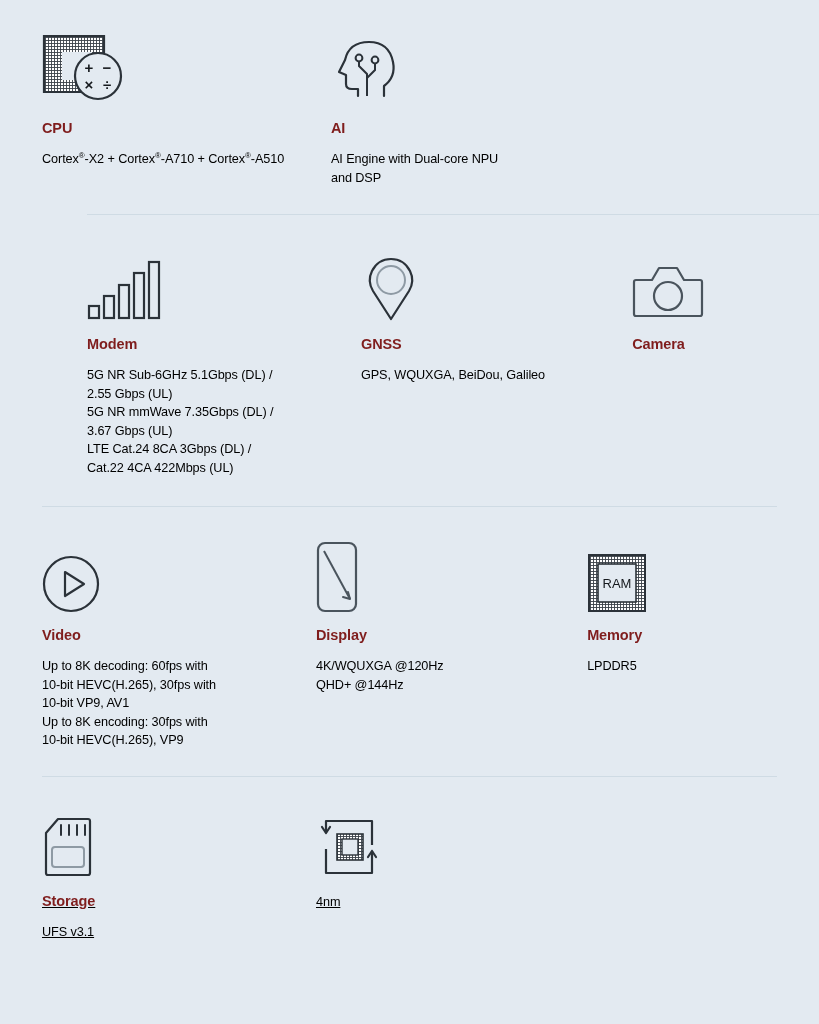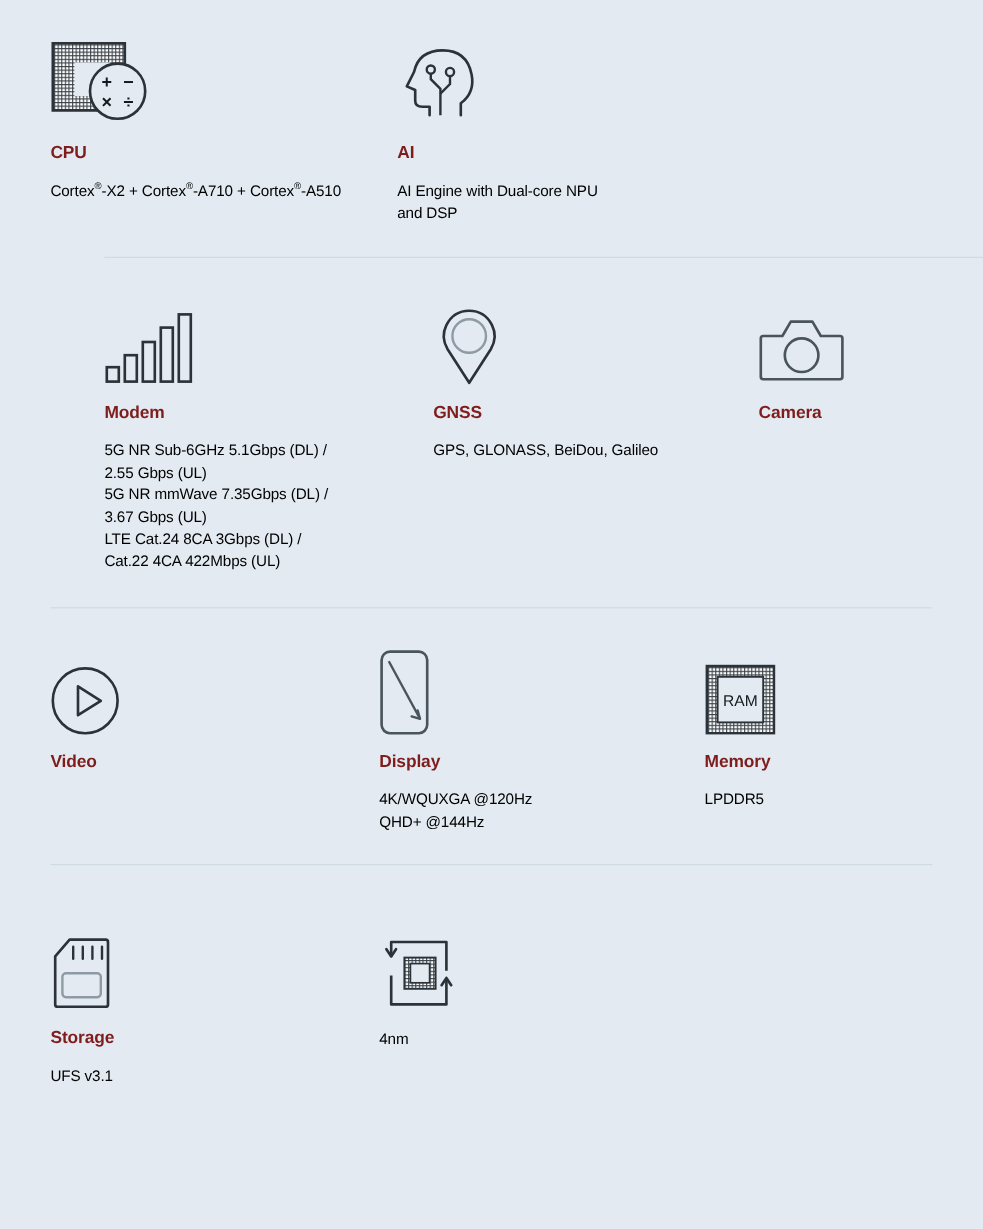--- a/index.html
+++ b/index.html
@@ -61,21 +61,21 @@
   .spec-desc sup {
     font-size: 8px;
     vertical-align: super;
     line-height: 0;
   }
 
   
   .r1 { padding-top: 32px; padding-bottom: 26px; }
   .r2 { padding-top: 33px; padding-bottom: 28px; margin-left: 45px; }
   .r3 { padding-top: 32px; padding-bottom: 26px; }
-  .r4 { padding-top: 48px; padding-bottom: 30px; }
+  .r4 { padding-top: 28px; padding-bottom: 30px; text-decoration: underline; }
 
   svg { display: block; }
 </style>
 </head>
 <body>
 
 <div class="sheet">
 
   <div class="spec-row r1">
 
@@ -144,21 +144,21 @@
     </div>
 
     <div class="spec-cell col2">
       <div class="icon-wrap">
         <svg width="60" height="66" viewBox="0 0 60 66">
           <path d="M30 63 Q30 63 12 35 Q6 25 11 15 Q17 3 30 3 Q43 3 49 15 Q54 25 48 35 Q30 63 30 63 Z" fill="none" stroke="#2b3239" stroke-width="2.2" stroke-linejoin="round"></path>
           <circle cx="30" cy="24" r="14" fill="none" stroke="#8e9aa4" stroke-width="2"></circle>
         </svg>
       </div>
       <div class="spec-title">GNSS</div>
-      <div class="spec-desc">GPS, GLONASS, BeiDou, Galileo</div>
+      <div class="spec-desc">GPS, WQUXGA, BeiDou, Galileo</div>
     </div>
 
     <div class="spec-cell col3">
       <div class="icon-wrap">
         <svg width="72" height="58" viewBox="0 0 72 58">
           <path d="M4 16 H20 L27 4 H45 L52 16 H68 Q70 16 70 18 V50 Q70 52 68 52 H4 Q2 52 2 50 V18 Q2 16 4 16 Z" fill="none" stroke="#4a545d" stroke-width="2.2" stroke-linejoin="round"></path>
           <circle cx="36" cy="32" r="14" fill="none" stroke="#4a545d" stroke-width="2.2"></circle>
         </svg>
       </div>
       <div class="spec-title">Camera</div>
@@ -169,20 +169,25 @@
   <div class="spec-row r3">
 
     <div class="spec-cell col1">
       <div class="icon-wrap">
         <svg width="58" height="58" viewBox="0 0 58 58">
           <circle cx="29" cy="29" r="27" fill="none" stroke="#2b3239" stroke-width="2.2"></circle>
           <path d="M23 17 L42 29 L23 41 Z" fill="none" stroke="#2b3239" stroke-width="2.2" stroke-linejoin="round"></path>
         </svg>
       </div>
       <div class="spec-title">Video</div>
+      <div class="spec-desc">Up to 8K decoding: 60fps with
+10-bit HEVC(H.265), 30fps with
+10-bit VP9, AV1
+Up to 8K encoding: 30fps with
+10-bit HEVC(H.265), VP9</div>
     </div>
 
     <div class="spec-cell col2">
       <div class="icon-wrap">
         <svg width="44" height="72" viewBox="0 0 44 72">
           <rect x="2" y="2" width="38" height="68" rx="7" fill="none" stroke="#4a545d" stroke-width="2.2"></rect>
           <path d="M8 10 L34 58" fill="none" stroke="#4a545d" stroke-width="2"></path>
           <path d="M34 58 L27 56 M34 58 L32 51" fill="none" stroke="#4a545d" stroke-width="2" stroke-linecap="round"></path>
         </svg>
       </div>

